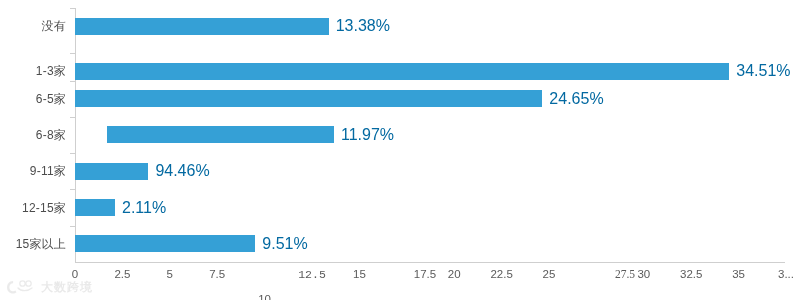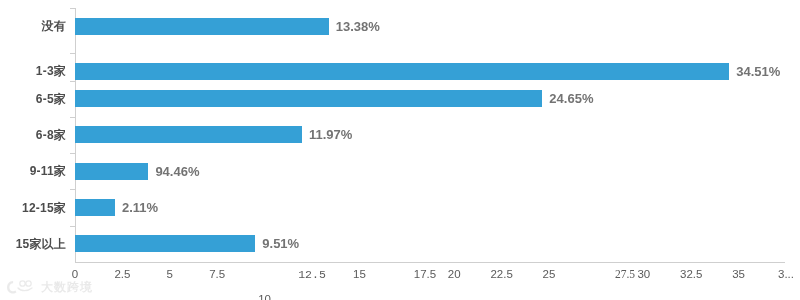--- a/index.html
+++ b/index.html
@@ -40,21 +40,20 @@
   .rows{
     position:absolute;
     left:0;top:0;right:0;bottom:0;
   }
   .row{
     position:absolute;
     left:0;right:0;
     height:36.28px;
     display:flex;
     align-items:center;
-    font-weight:bold;
   }
   .cat-label{
     position:absolute;
     right:calc(100% + 9px);
     white-space:nowrap;
     font-size:12px;
     color:#4c4c4c;
     letter-spacing:.2px;
     line-height:1;
   }
@@ -64,22 +63,22 @@
     width:5px;height:1px;
     background:#cfcfcf;
   }
   .bar{
     height:17px;
     background:#35a0d6;
     flex:0 0 auto;
   }
   .bar-value{
     margin-left:7px;
-    font-size:13px;
-    color:#737373;
+    font-size:16px;
+    color:#0369a1;
     white-space:nowrap;
     line-height:1;
   }
 
   
   .xticks{
     position:absolute;
     left:75px;top:262px;
     width:710px;height:36px;
   }
@@ -133,21 +132,21 @@
           <div class="cat-label">1-3家</div>
           <div class="bar" style="width: 654.31px; background: rgb(53, 160, 214);"></div>
           <div class="bar-value">34.51%</div>
         </div>
         <div class="row" style="top: 72.5714px; height: 36.2857px;">
           <div class="tick-y" style="top: 0px;"></div>
           <div class="cat-label">6-5家</div>
           <div class="bar" style="width: 467.364px; background: rgb(53, 160, 214);"></div>
           <div class="bar-value">24.65%</div>
         </div>
-        <div class="row" style="top: 108.857px; height: 36.2857px;">
+        <div class="row" style="top: 108.857px; height: 36.2857px; padding-left: 32px;">
           <div class="tick-y" style="top: 0px;"></div>
           <div class="cat-label">6-8家</div>
           <div class="bar" style="width: 226.951px; background: rgb(53, 160, 214);"></div>
           <div class="bar-value">11.97%</div>
         </div>
         <div class="row" style="top: 145.143px; height: 36.2857px;">
           <div class="tick-y" style="top: 0px;"></div>
           <div class="cat-label">9-11家</div>
           <div class="bar" style="width: 73.3752px; background: rgb(53, 160, 214);"></div>
           <div class="bar-value">94.46%</div>

